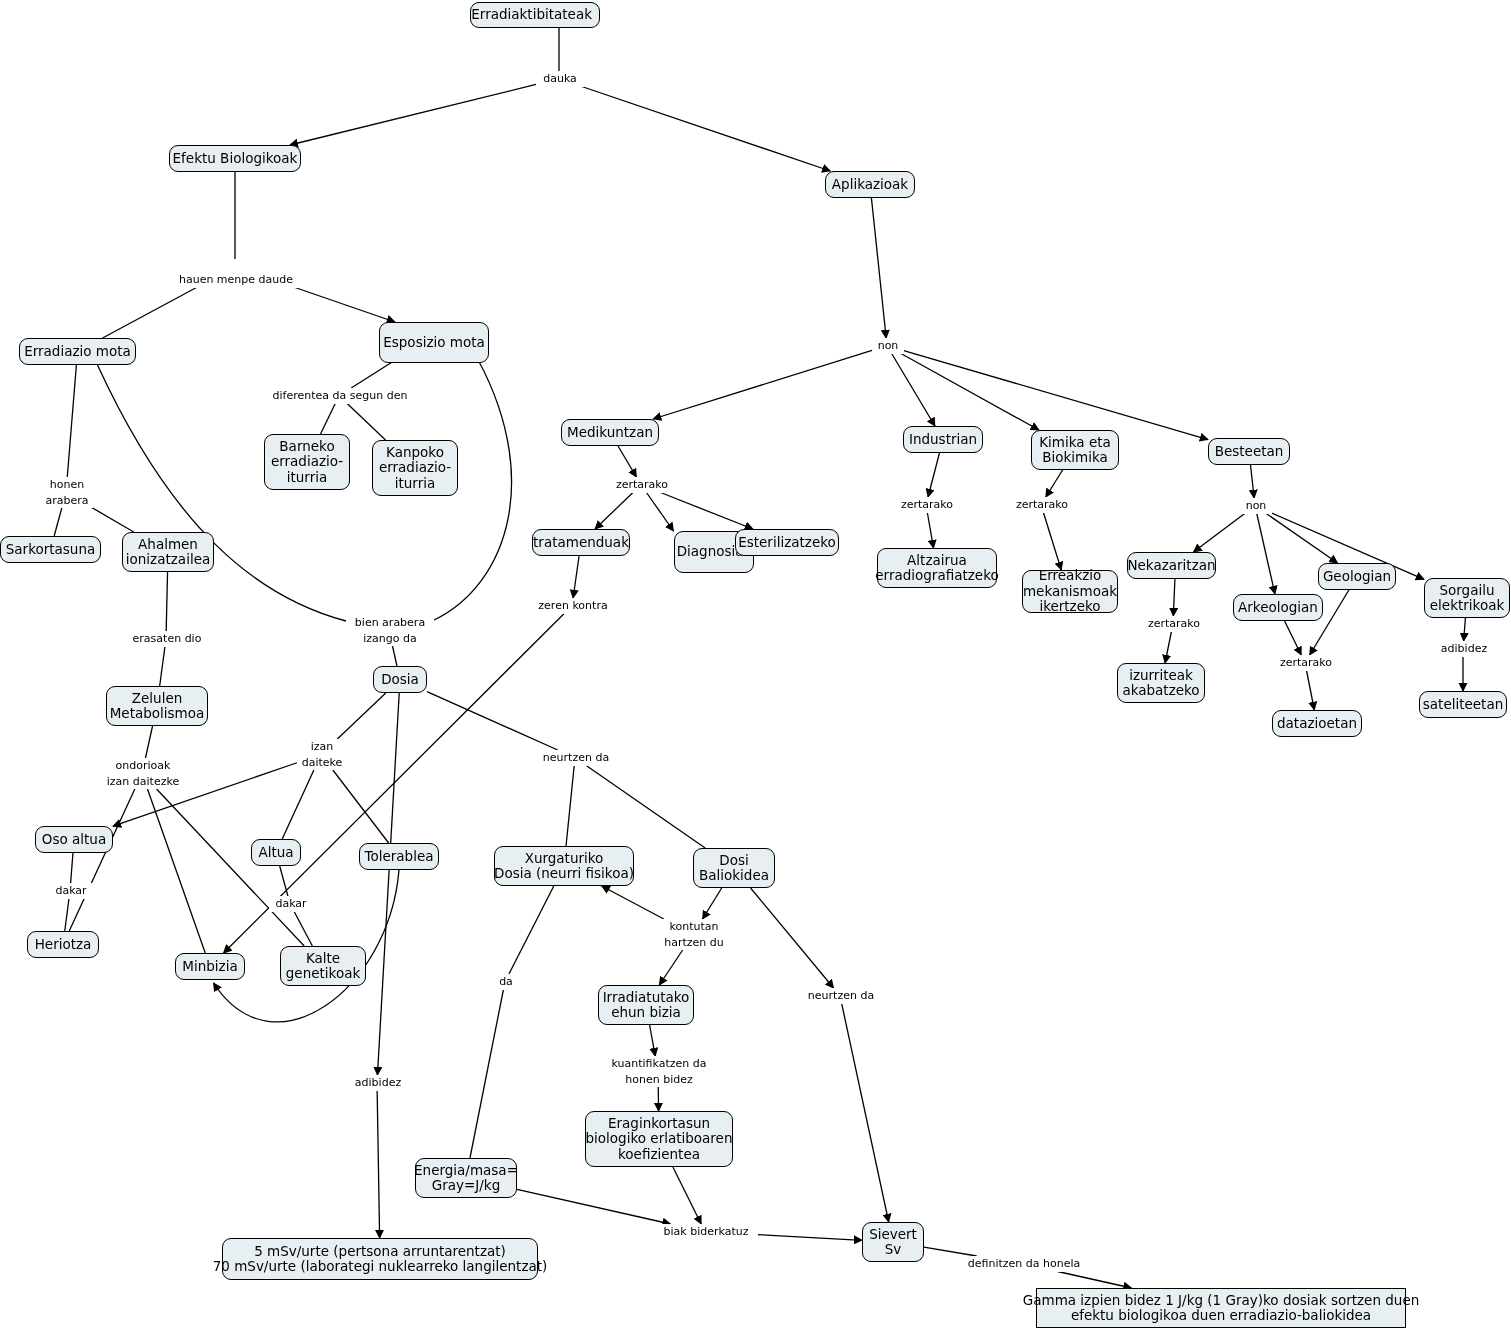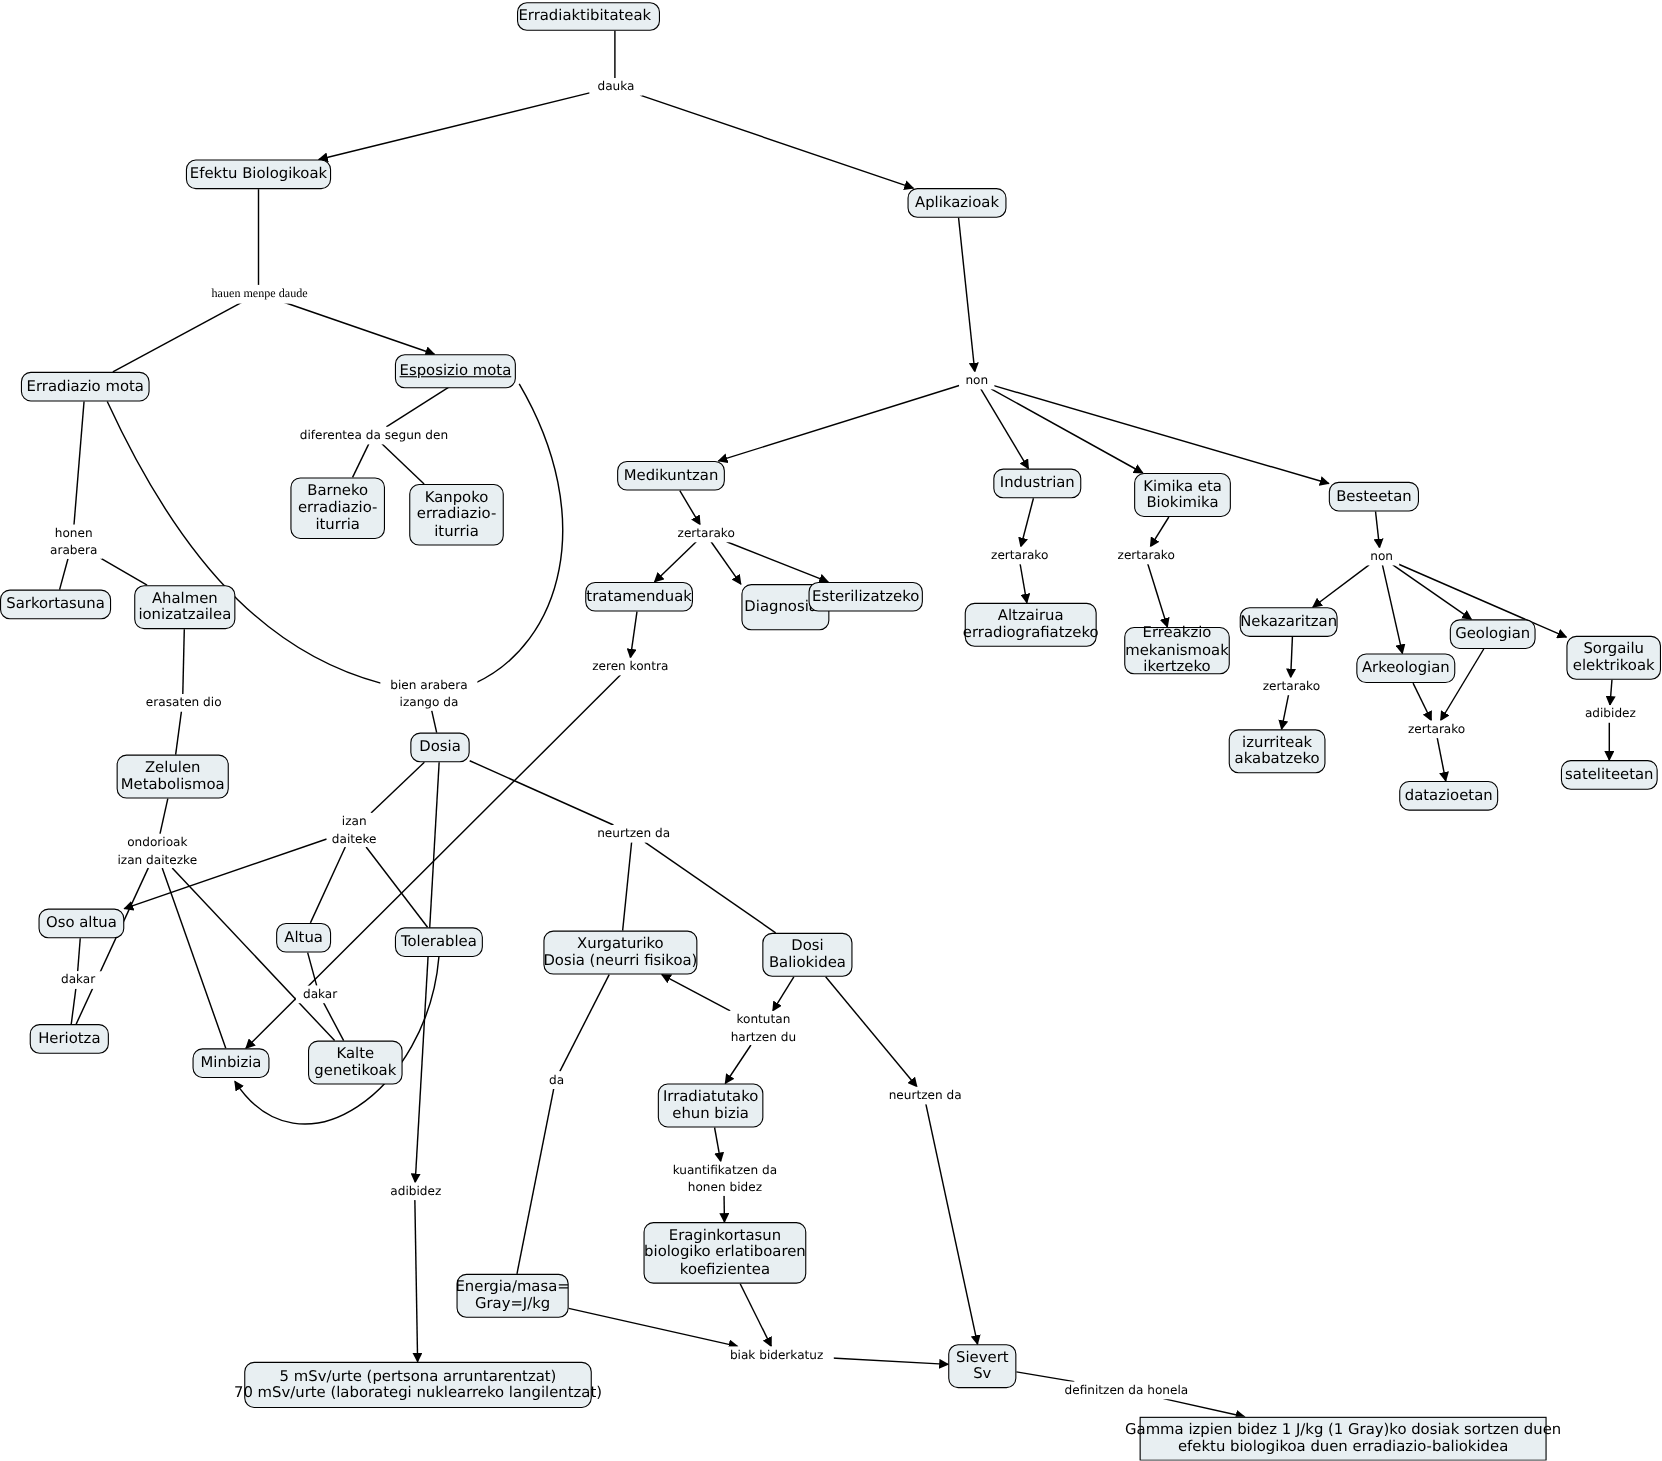--- a/index.html
+++ b/index.html
@@ -144,21 +144,21 @@
         <path d="M 399 870 C 389 990 273.5 1075 213.5 983" marker-end="url(#ah)"></path>
         <path d="M 97.5 365 C 172.5 528 256 597 346 621"></path>
         <path d="M 472 349 C 544 472 510 585 432 621"></path>
       </g>
   </svg>
   <div id="nodes-layer">
       <div class="node" style="left: 470px; top: 2px; width: 130px; height: 26px; justify-content: flex-end;"><span>Erradiaktibitateak</span></div>
       <div class="node" style="left: 169px; top: 145px; width: 132px; height: 27px;"><span>Efektu Biologikoak</span></div>
       <div class="node" style="left: 825px; top: 171px; width: 90px; height: 27px;"><span>Aplikazioak</span></div>
       <div class="node" style="left: 19px; top: 338px; width: 117px; height: 27px;"><span>Erradiazio mota</span></div>
-      <div class="node" style="left: 359px; top: 322px; width: 110px; height: 31px; text-decoration: underline;"><span>Esposizio mota</span></div>
+      <div class="node" style="left: 379px; top: 322px; width: 110px; height: 41px;"><span>Esposizio mota</span></div>
       <div class="node" style="left: 264px; top: 434px; width: 86px; height: 56px;"><span>Barneko
 erradiazio-
 iturria</span></div>
       <div class="node" style="left: 372px; top: 440px; width: 86px; height: 56px;"><span>Kanpoko
 erradiazio-
 iturria</span></div>
       <div class="node" style="left: 561px; top: 419px; width: 98px; height: 27px;"><span>Medikuntzan</span></div>
       <div class="node" style="left: 903px; top: 426px; width: 80px; height: 27px;"><span>Industrian</span></div>
       <div class="node" style="left: 1031px; top: 430px; width: 88px; height: 40px;"><span>Kimika eta
 Biokimika</span></div>
@@ -206,21 +206,21 @@
 Gray=J/kg</span></div>
       <div class="node" style="left: 862px; top: 1222px; width: 62px; height: 40px;"><span>Sievert
 Sv</span></div>
       <div class="node" style="left: 222px; top: 1238px; width: 316px; height: 42px;"><span>5 mSv/urte (pertsona arruntarentzat)
 70 mSv/urte (laborategi nuklearreko langilentzat)</span></div>
       <div class="node square" style="left: 1036px; top: 1288px; width: 370px; height: 40px;"><span>Gamma izpien bidez 1 J/kg (1 Gray)ko dosiak sortzen duen
 efektu biologikoa duen erradiazio-baliokidea</span></div>
     </div>
   <div id="labels-layer">
       <div class="linklabel" style="left: 536px; top: 71px; width: 46px;">dauka</div>
-      <div class="linklabel" style="left: 168px; top: 260px; width: 134px; font-family: Liberation Serif, serif;">hauen menpe daude</div>
+      <div class="linklabel" style="left: 168px; top: 272px; width: 134px;">hauen menpe daude</div>
       <div class="linklabel" style="left: 872px; top: 338px; width: 30px;">non</div>
       <div class="linklabel" style="left: 258px; top: 388px; width: 162px;">diferentea da segun den</div>
       <div class="linklabel" style="left: 41px; top: 477px; width: 50px;">honen
 arabera</div>
       <div class="linklabel" style="left: 608px; top: 477px; width: 66px;">zertarako</div>
       <div class="linklabel" style="left: 893px; top: 497px; width: 66px;">zertarako</div>
       <div class="linklabel" style="left: 1008px; top: 497px; width: 66px;">zertarako</div>
       <div class="linklabel" style="left: 1240px; top: 498px; width: 30px;">non</div>
       <div class="linklabel" style="left: 124px; top: 631px; width: 84px;">erasaten dio</div>
       <div class="linklabel" style="left: 346px; top: 615px; width: 86px;">bien arabera

